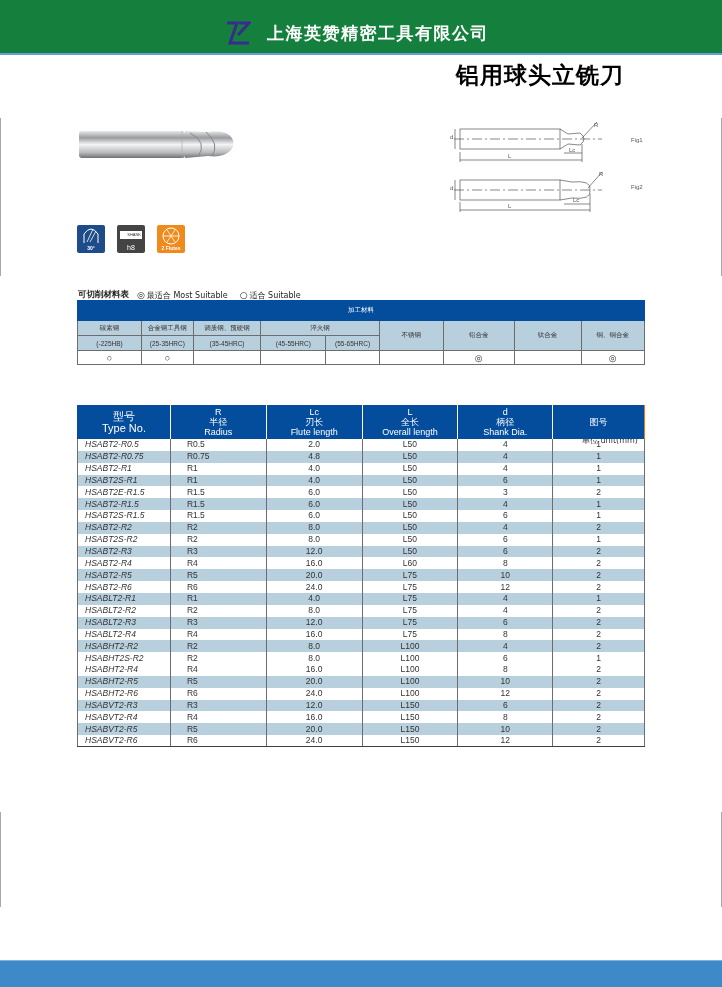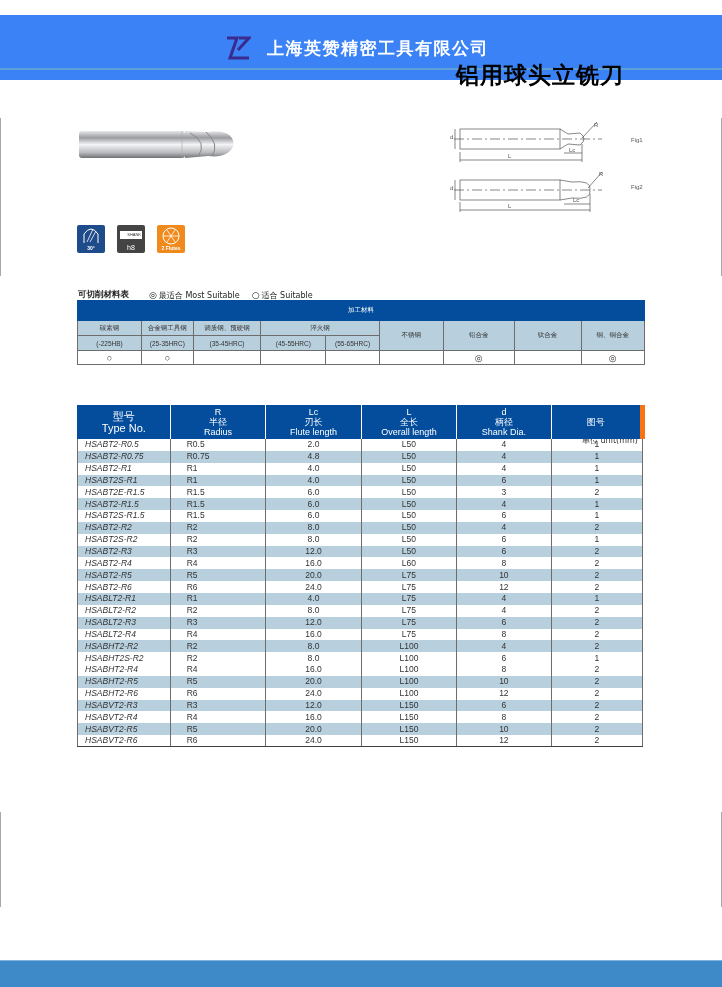--- a/index.html
+++ b/index.html
@@ -1,56 +1,56 @@
 <!DOCTYPE html>
 <html><head>
 <meta charset="utf-8">
 <style>
   * { box-sizing: border-box; margin: 0; padding: 0; }
   html, body { width: 722px; height: 987px; background: #ffffff; overflow: hidden; }
   body { position: relative; font-family: "DejaVu Sans", "Liberation Sans", sans-serif; color: #222; }
 
-  .top-bar { position: absolute; left: 0; top: 0; width: 722px; height: 65px; background: #3b82f6; margin-top: 15px; }
+  .top-bar { position: absolute; left: 0; top: 0; width: 722px; height: 55px; background: #15803d; }
   .top-bar .logo { position: absolute; left: 225px; top: 20px; width: 26px; height: 26px; }
   .top-bar .company { position: absolute; left: 267px; top: 22px; font-size: 17px; font-weight: bold; color: #ffffff; letter-spacing: 1.5px; }
   .top-bar .strip { position: absolute; left: 0; top: 53px; width: 722px; height: 2px; background: #5fa0d6; }
 
   .product-title { position: absolute; left: 456px; top: 60px; font-size: 23px; font-weight: bold; color: #000000; letter-spacing: 1px; }
 
   .margin-line { position: absolute; width: 1px; background: #a8a8a8; }
 
   .tool-photo { position: absolute; left: 78px; top: 124px; width: 158px; height: 38px; }
   .diagram { position: absolute; left: 452px; top: 120px; width: 200px; height: 95px; }
   .fig-label { position: absolute; font-size: 6px; color: #555; font-family: "Liberation Sans", sans-serif; }
 
   .feature-icons { position: absolute; left: 77px; top: 225px; display: flex; gap: 12px; }
   .feat { width: 28px; height: 28px; border-radius: 2px; position: relative; color: #fff; font-size: 5px; font-family: "Liberation Sans", sans-serif; text-align: center; }
   .feat.helix { background: #1e4c8a; }
   .feat.shank { background: #444; }
   .feat.flutes { background: #f08a1c; }
   .feat .cap { position: absolute; left: 0; right: 0; bottom: 2px; font-weight: bold; }
 
   .mat-caption { position: absolute; left: 78px; top: 289px; font-size: 8px; color: #222; display: flex; align-items: center; }
-  .mat-caption .t { font-weight: bold; margin-right: 20px; font-size: 8.5px; }
+  .mat-caption .t { font-weight: bold; margin-right: 8px; font-size: 8.5px; }
   .mat-caption .sym { font-size: 9px; margin-right: 2px; }
   .mat-caption .gap { width: 12px; }
 
   table { border-collapse: collapse; font-family: "Liberation Sans", sans-serif; }
   .mat-table { position: absolute; left: 77px; top: 300px; width: 568px; }
   .mat-table td, .mat-table th { border: 1px solid #6d6d6d; text-align: center; font-size: 6.5px; font-weight: normal; color: #333; }
   .mat-table .head { background: #034d9c; color: #fff; height: 20px; border-color: #034d9c; }
   .mat-table .sub { background: #b8cfdd; height: 15px; }
   .mat-table .sym-row td { height: 14px; background: #fff; font-size: 9px; }
 
   .unit-label { position: absolute; left: 582px; top: 391px; font-size: 8px; color: #333; margin-top: 44px; }
 
   .spec-table { position: absolute; left: 77px; top: 405px; width: 568px; }
   .spec-table th { background: #034d9c; color: #fff; font-weight: normal; font-size: 9px; line-height: 10px; height: 34px; border: 1px solid #ffffff; border-top: none; border-bottom: none; padding: 0; }
   .spec-table th:first-child { border-left: 1px solid #034d9c; }
-  .spec-table th:last-child { border-right: 5px solid #f97316; }
+  .spec-table th:last-child { border-right: 1px solid #f97316; }
   .spec-table th .big { font-size: 11px; line-height: 12px; display: block; }
   .spec-table th span { display: block; }
   .spec-table td { font-size: 8.5px; height: 11.85px; line-height: 11px; padding: 0; border-left: 1px solid #6d6d6d; border-right: 1px solid #6d6d6d; color: #333; text-align: center; }
   .spec-table td.type { text-align: left; padding-left: 7px; font-style: italic; }
   .spec-table td.rad { text-align: left; padding-left: 16px; }
   .spec-table tr.alt td { background: #b8cfdd; }
   .spec-table tbody tr:last-child td { border-bottom: 1px solid #404040; }
 
   .bottom-bar { position: absolute; left: 0; top: 960px; width: 722px; height: 27px; background: #3e89c8; }
   .bottom-bar .strip { position: absolute; left: 0; top: 0; width: 722px; height: 1px; background: #7fb3de; }

